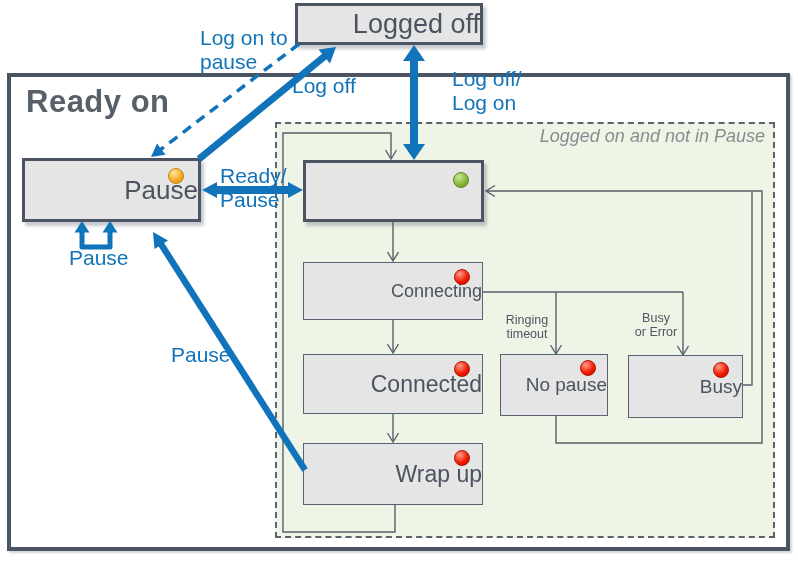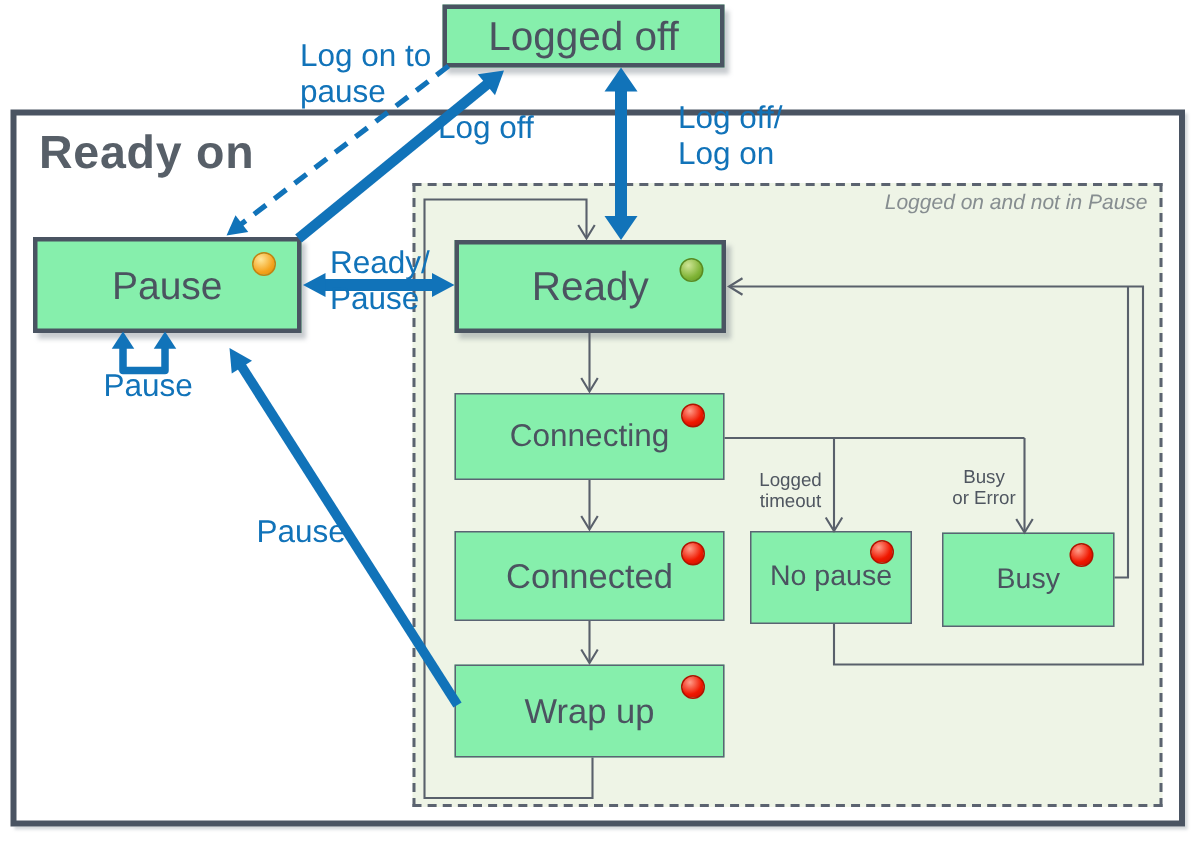--- a/index.html
+++ b/index.html
@@ -27,26 +27,26 @@
   .outer-title{
     position:absolute;left:15px;top:7px;font-size:31px;font-weight:bold;
     color:var(--title-text);letter-spacing:.5px;
   }
   .region{
     position:absolute;left:275px;top:122px;width:500px;height:416px;
     border:2px dashed var(--region-border);box-sizing:border-box;
     background:var(--region-fill);
   }
   .region-label{
-    position:absolute;right:33px;top:126px;font-size:14px;font-style:italic;
+    position:absolute;right:33px;top:126px;font-size:18px;font-style:italic;
     color:var(--region-label);
   }
   .state{
-    position:absolute;background:#86efac;border:1.5px solid var(--thin-border);
-    box-sizing:border-box;display:flex;align-items:center;justify-content:center;
+    position:absolute;background:#e5e5e5;border:1.5px solid var(--thin-border);
+    box-sizing:border-box;display:flex;align-items:center;justify-content:flex-end;
     color:var(--state-text);
   }
   .state.thick{
     border:3.5px solid var(--box-border);
     box-shadow:3px 4px 3px rgba(115,125,135,.40);
   }
   .led{
     position:absolute;width:14px;height:14px;border-radius:50%;
   }
   .led-amber{background:radial-gradient(circle at 35% 28%,#ffe79a,#f5a31d 62%,#d98d0f);border:1px solid #c08312;}
@@ -81,25 +81,24 @@
   <div class="state thick" style="left:295px;top:3px;width:188px;height:42px;font-size:27px;">
     <span>Logged off</span>
   </div>
 
   <div class="state thick" style="left:22px;top:158px;width:179px;height:64px;font-size:26px;">
     <span>Pause</span>
     <span class="led led-amber" style="right:14px;top:7px;"></span>
   </div>
 
   <div class="state thick" style="left:303px;top:160px;width:181px;height:62px;font-size:27px;">
-    <span>Ready</span>
     <span class="led led-green" style="right:12px;top:9px;"></span>
   </div>
 
-  <div class="state" style="left:303px;top:262px;width:180px;height:58px;font-size:21px;">
+  <div class="state" style="left:303px;top:262px;width:180px;height:58px;font-size:18px;">
     <span>Connecting</span>
     <span class="led led-red" style="right:12px;top:6px;"></span>
   </div>
 
   <div class="state" style="left:303px;top:354px;width:180px;height:60px;font-size:23px;">
     <span>Connected</span>
     <span class="led led-red" style="right:12px;top:6px;"></span>
   </div>
 
   <div class="state" style="left:303px;top:443px;width:180px;height:62px;font-size:23px;">
@@ -168,18 +167,18 @@
 
   <div class="lbl" style="left:200px;top:26px;">Log on to
 pause</div>
   <div class="lbl" style="left:292px;top:74px;">Log off</div>
   <div class="lbl" style="left:452px;top:51px;margin-top:16px;">Log off/
 Log on</div>
   <div class="lbl" style="left:220px;top:164px;">Ready/
 Pause</div>
   <div class="lbl" style="left:69px;top:246px;">Pause</div>
   <div class="lbl" style="left:171px;top:343px;">Pause</div>
-  <div class="lbl-small" style="left:502px;top:313px;width:50px;">Logged
+  <div class="lbl-small" style="left:502px;top:313px;width:50px;">Ringing
 timeout</div>
   <div class="lbl-small" style="left:630px;top:311px;width:52px;">Busy
 or Error</div>
 
 </div>
 
 </body></html>

